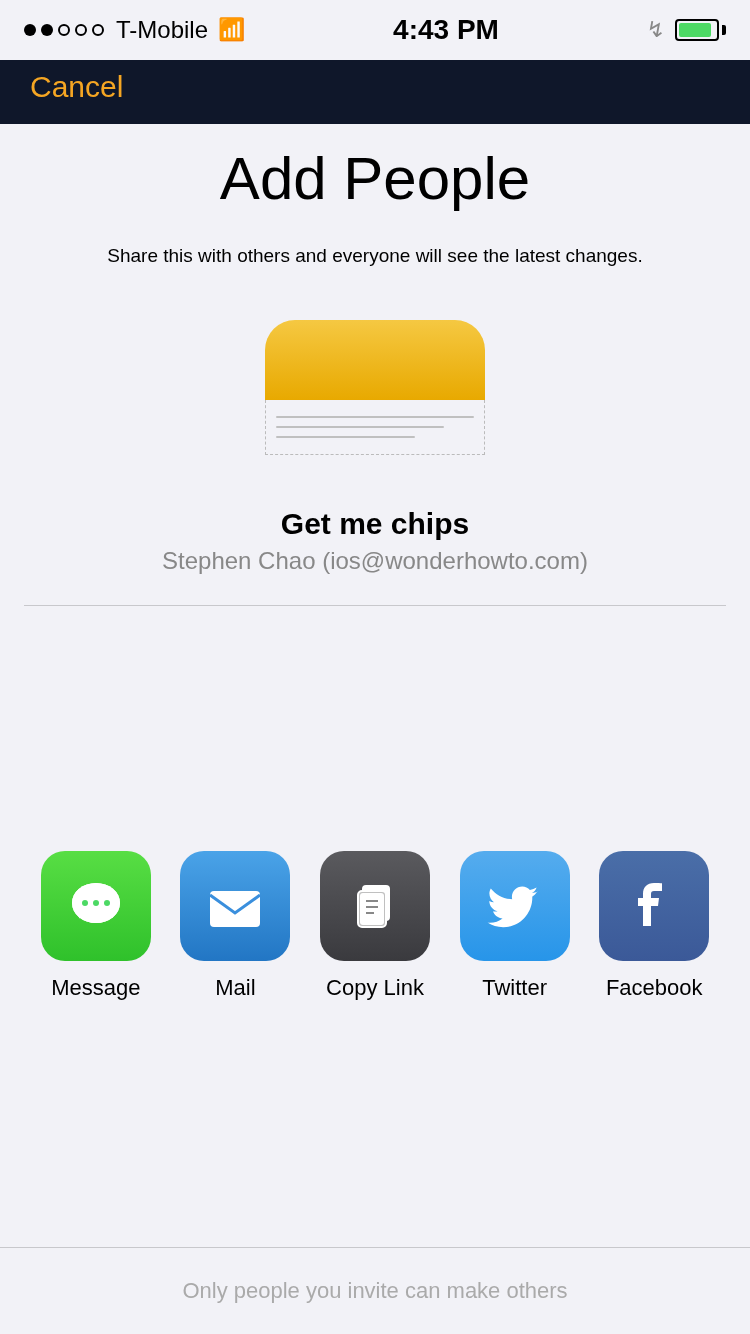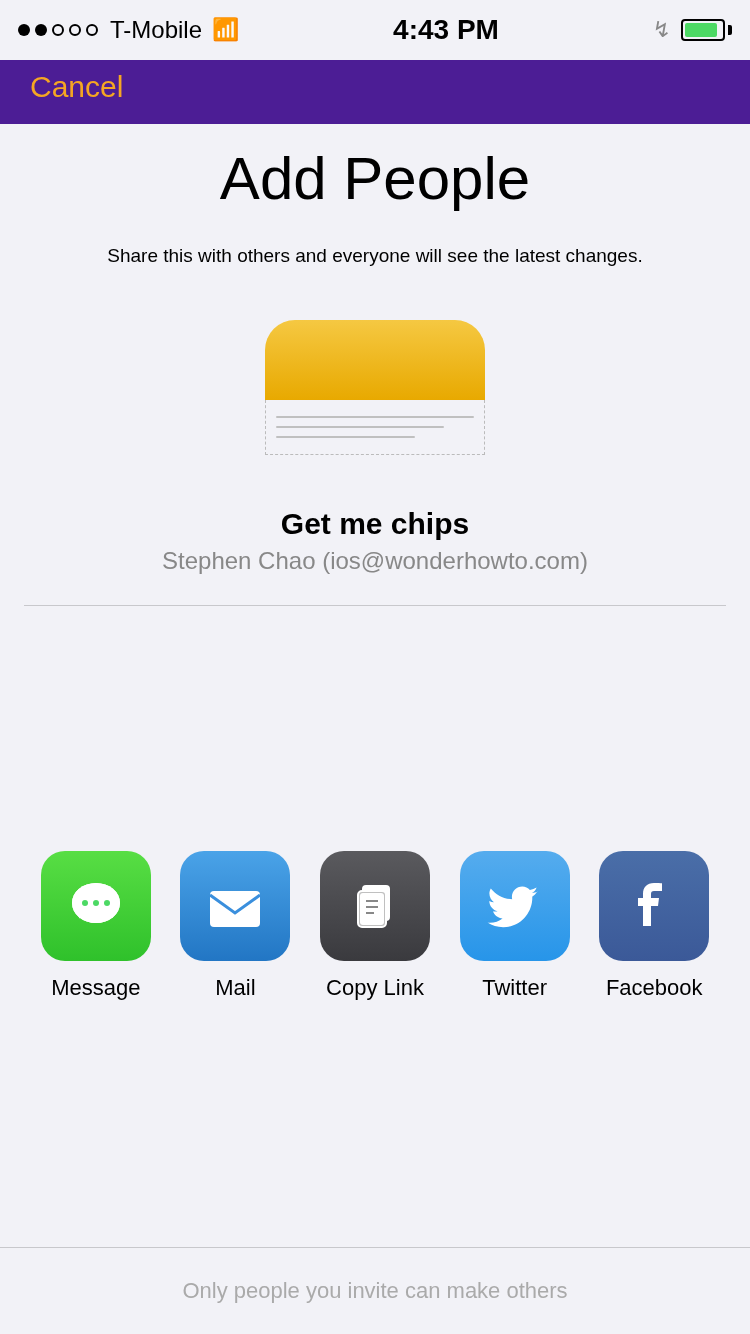--- a/index.html
+++ b/index.html
@@ -15,21 +15,21 @@
     }
 
     
     .status-bar {
       width: 100%;
       height: 60px;
       background: #f2f2f7;
       display: flex;
       align-items: center;
       justify-content: space-between;
-      padding: 0 18px;
+      padding: 0 24px;
     }
     .status-bar-left {
       display: flex;
       align-items: center;
       gap: 6px;
     }
     .signal-dots {
       display: flex;
       gap: 5px;
       align-items: center;
@@ -90,21 +90,21 @@
       width: 4px;
       height: 10px;
       background: #000;
       border-radius: 0 2px 2px 0;
     }
 
     
     .nav-bar {
       width: 100%;
       padding: 10px 30px 20px;
-      background: #4c1d95;
+      background: #0f172a;
     }
     .cancel-btn {
       font-size: 30px;
       color: #f5a623;
       background: none;
       border: none;
       cursor: pointer;
       font-weight: 400;
     }
 

